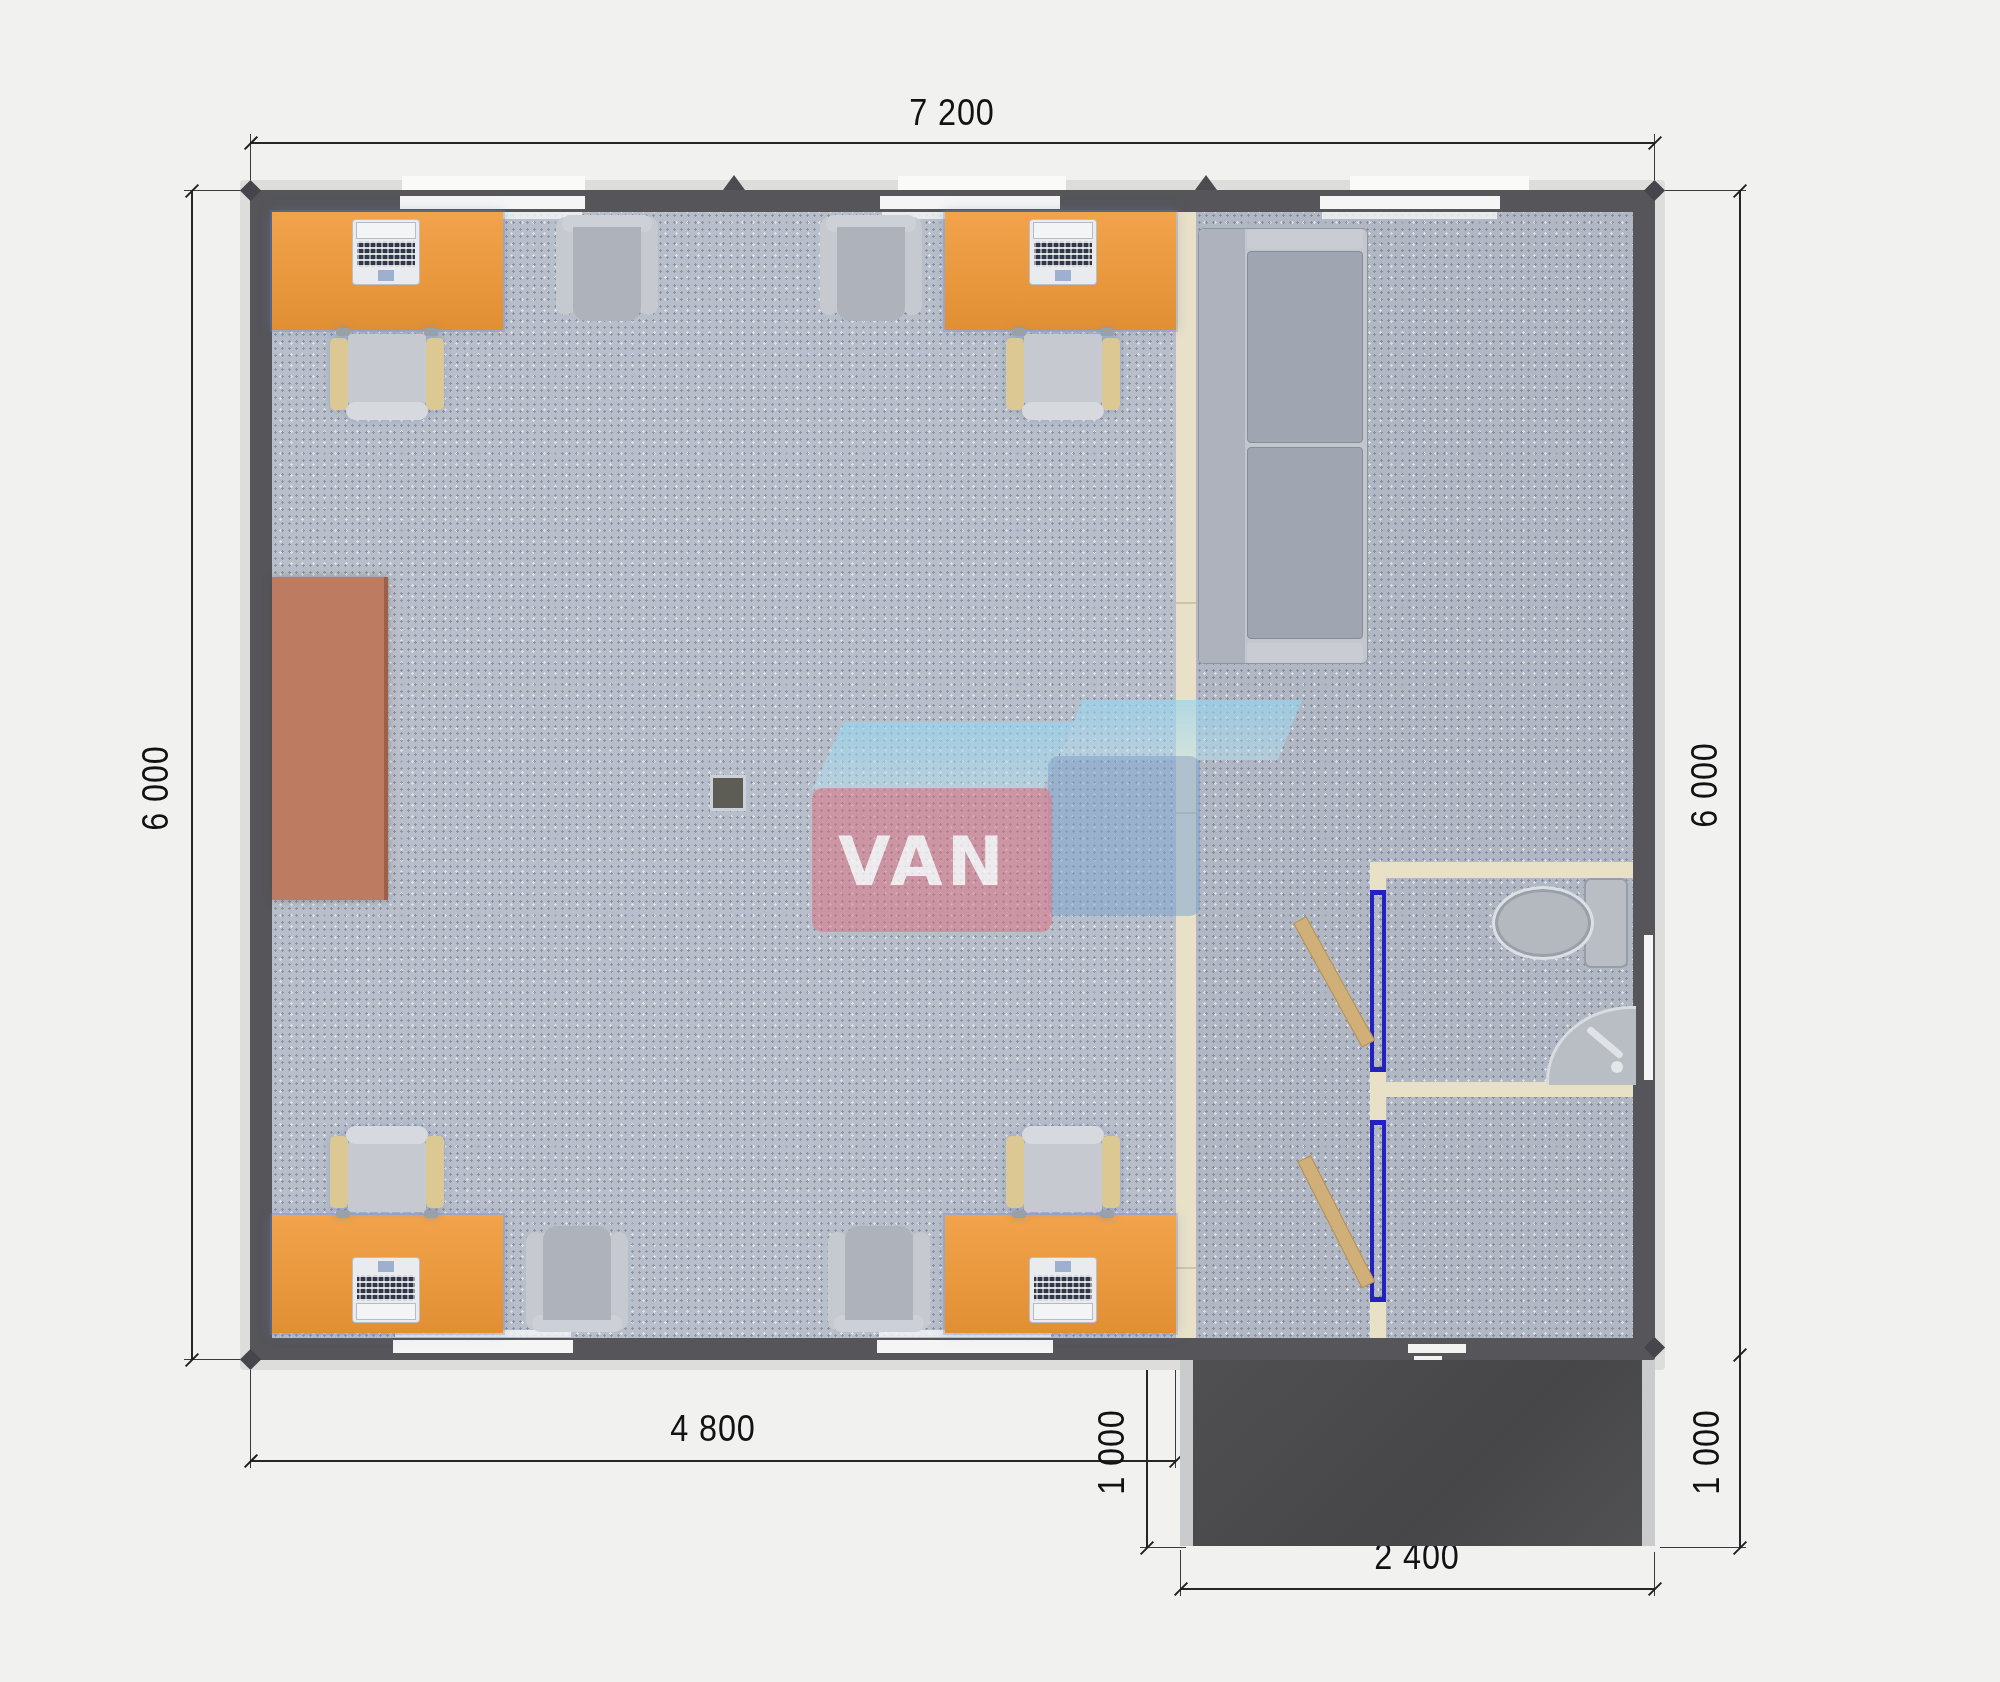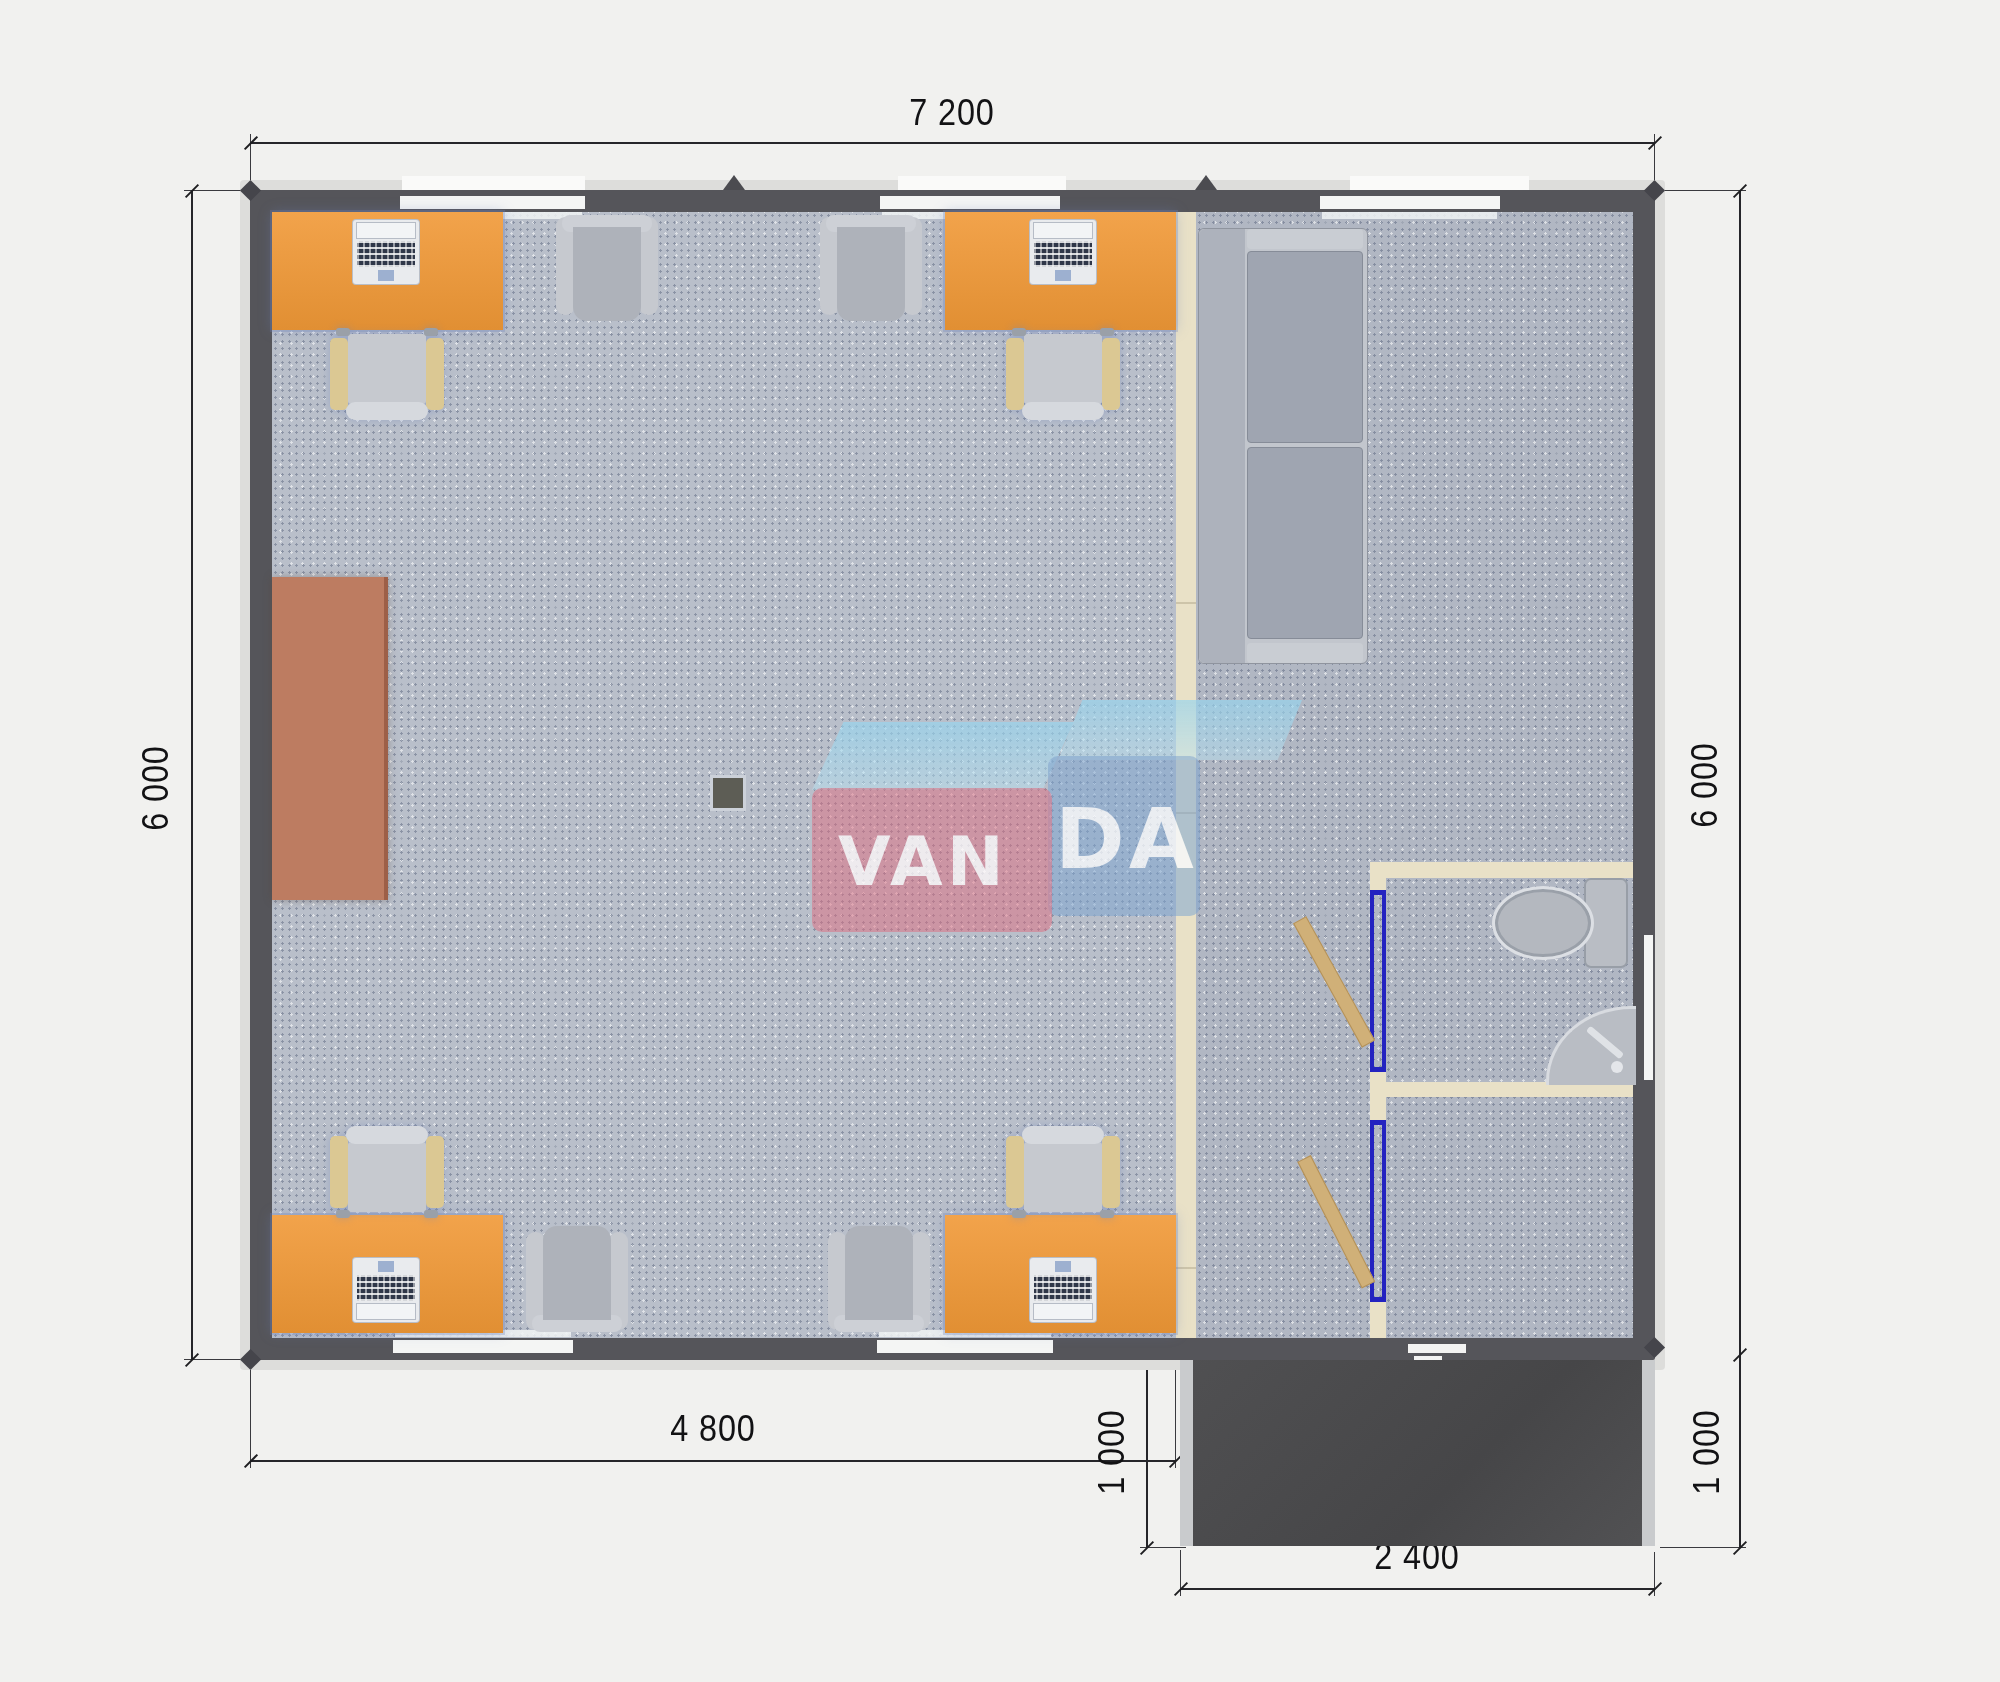--- a/index.html
+++ b/index.html
@@ -291,16 +291,15 @@
     <div class="post" style="left:0;"></div>
     <div class="post" style="right:0;"></div>
   </div>
 
   <div class="watermark" style="left:0;top:0;width:2000px;height:1682px;pointer-events:none;">
     <div class="wm-roof" style="left:812px;top:722px;width:262px;height:68px;clip-path:polygon(12% 0,100% 0,88% 100%,0 100%);"></div>
     <div class="wm-roof" style="left:1058px;top:700px;width:244px;height:60px;clip-path:polygon(10% 0,100% 0,90% 100%,0 100%);"></div>
     <div class="wm-box" style="left:1048px;top:756px;width:152px;height:160px;background:rgba(125,165,210,.66);"></div>
     <div class="wm-box" style="left:812px;top:788px;width:240px;height:144px;background:rgba(224,106,126,.62);"></div>
     <div class="wm-text" style="left:838px;top:822px;font-size:68px;">VAN</div>
-    <div class="wm-text" style="left:1055px;top:790px;font-size:84px;">DA</div>
   </div>
 
 </div>
 
 </body></html>

